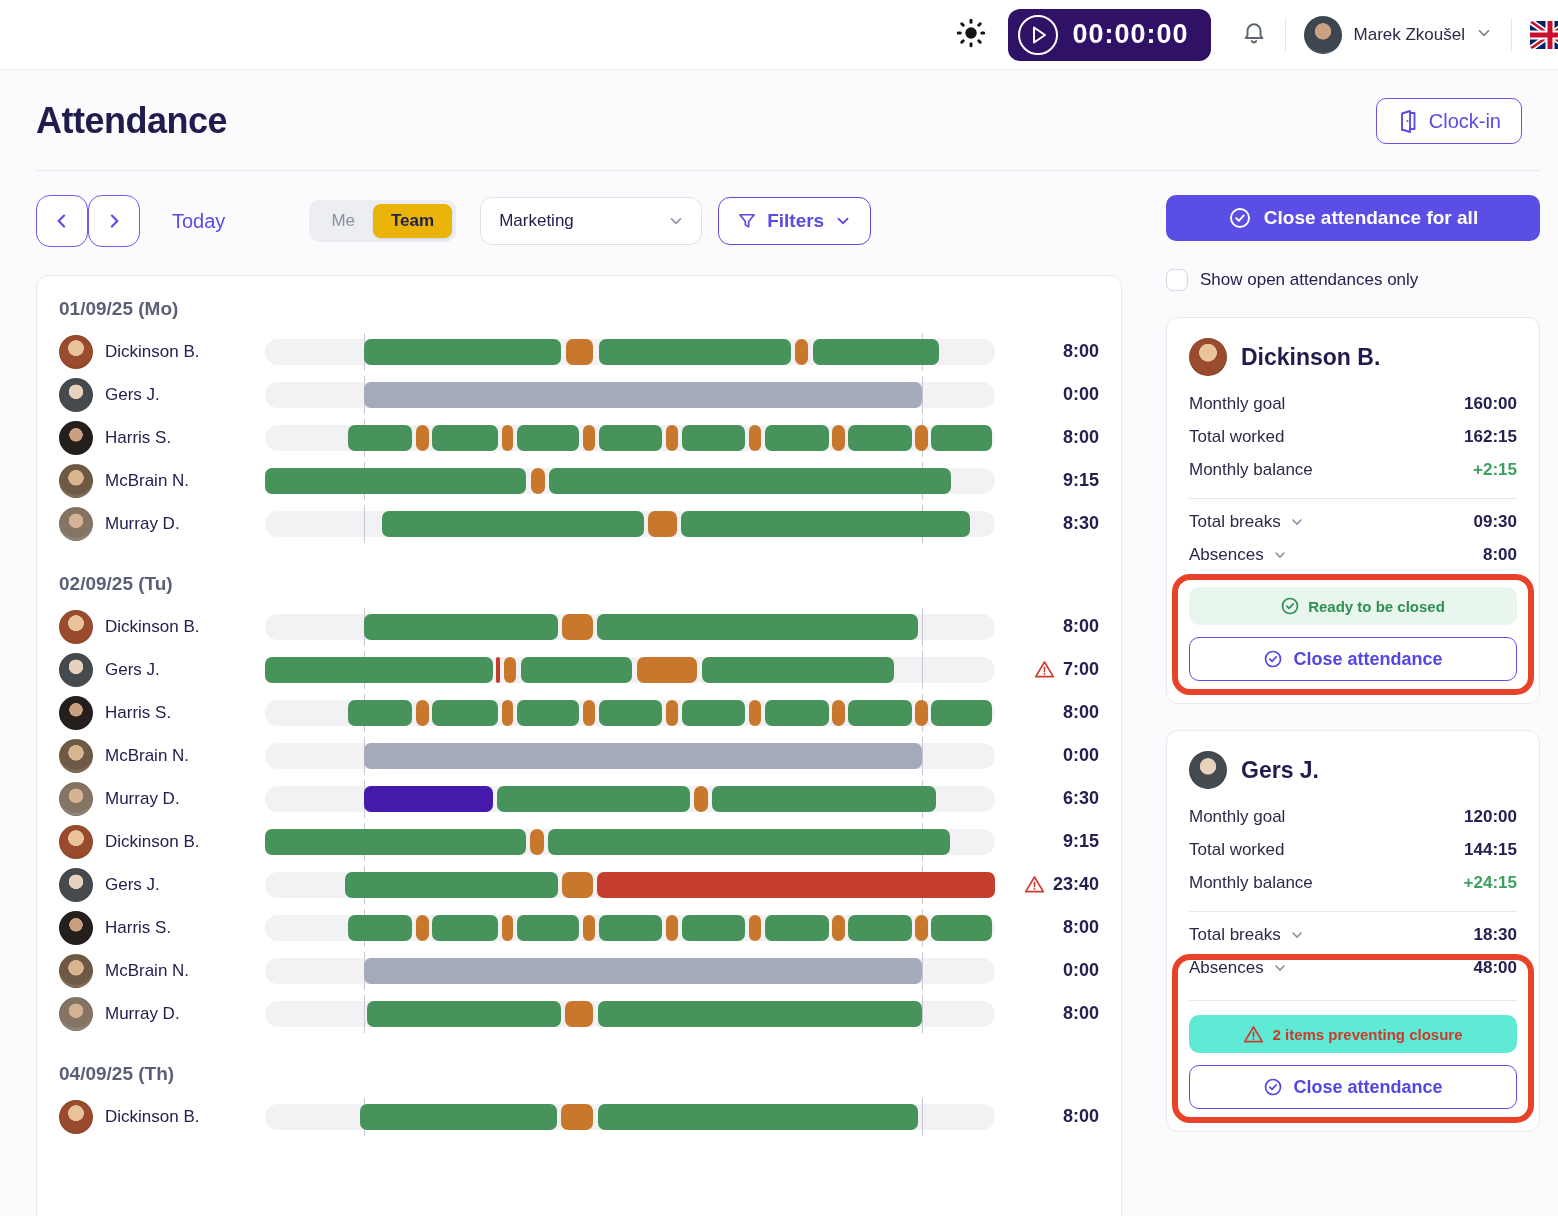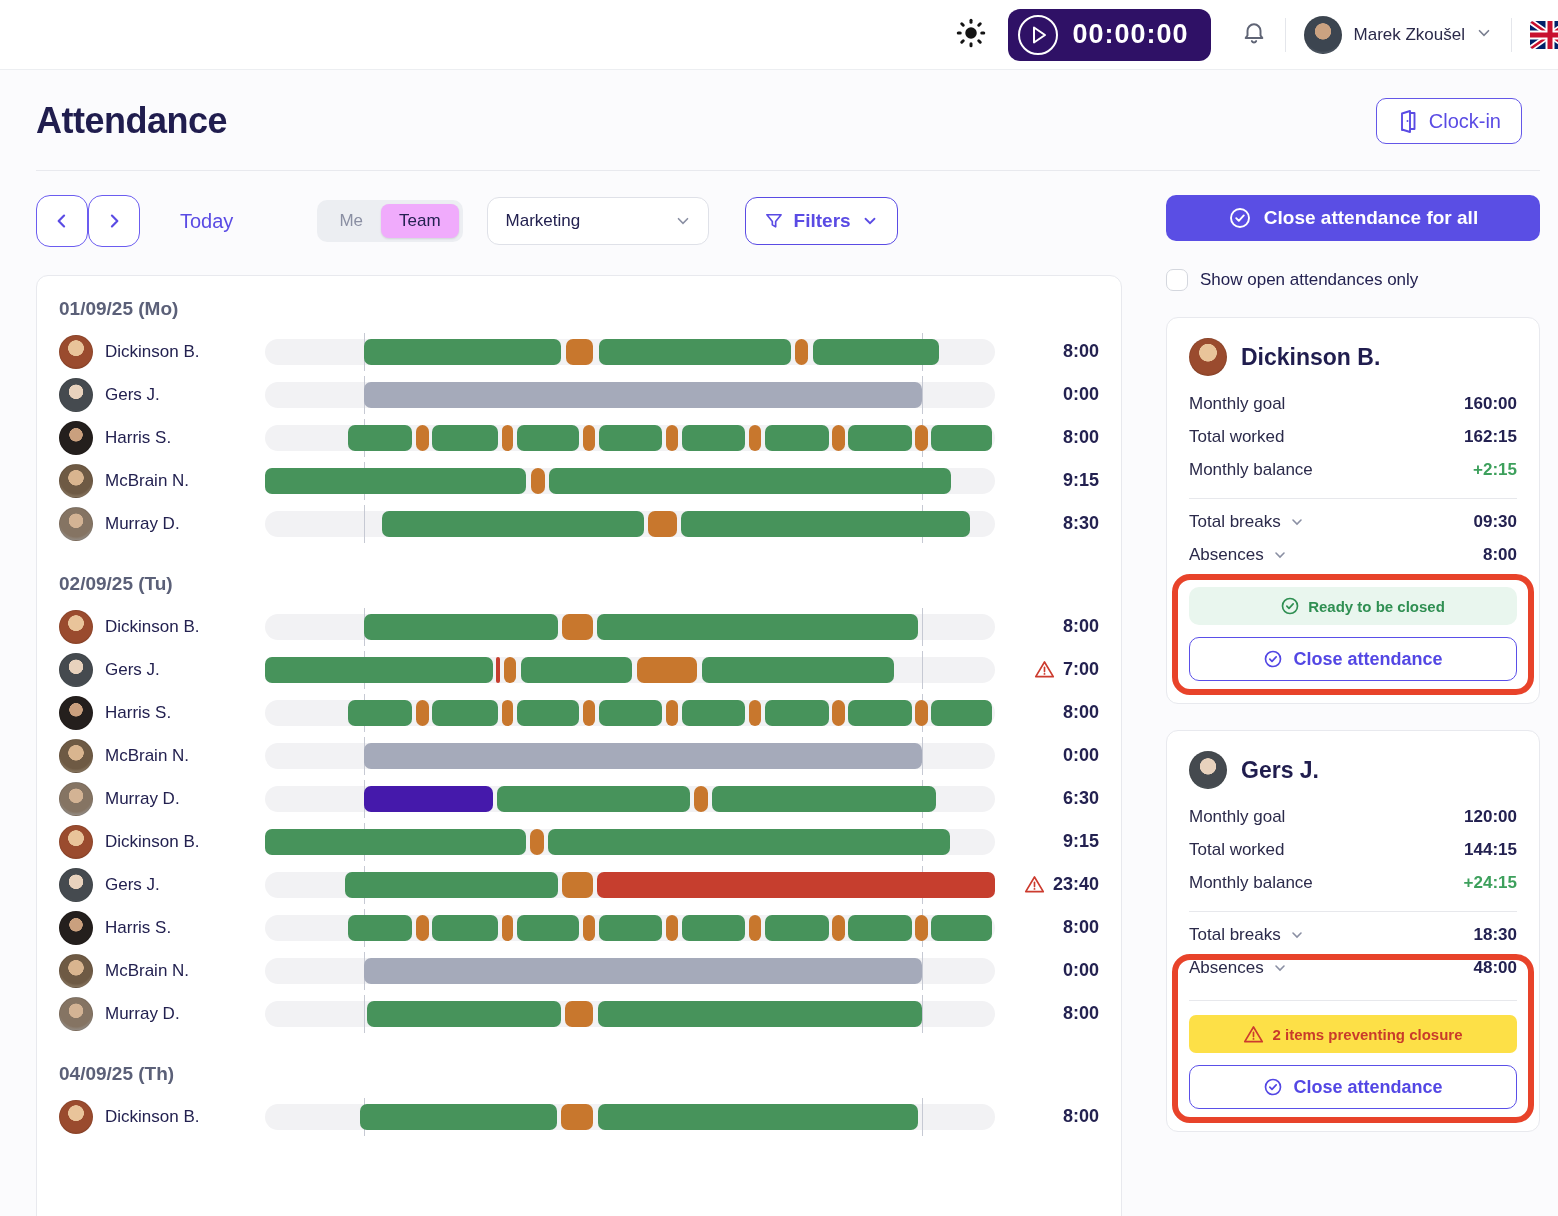--- a/index.html
+++ b/index.html
@@ -37,28 +37,28 @@
 
   .cols { display:flex; gap:44px; margin-top:24px; }
   .col-main { width:1086px; flex:none; }
   .col-side { width:374px; flex:none; }
 
   
   .toolbar { display:flex; align-items:center; }
   .nav-btn { width:52px; height:52px; border:1.6px solid #6b5cf0; background:#fff; border-radius:14px;
     display:flex; align-items:center; justify-content:center; cursor:pointer; }
   .month { font-size:25px; font-weight:800; color:#201d4e; margin:0 28px; }
-  .today { font-size:20px; color:#5a4be4; margin-left:40px; cursor:pointer; }
+  .today { font-size:20px; color:#5a4be4; margin-left:32px; cursor:pointer; }
   .seg-toggle { margin-left:84px; background:#eceef2; border-radius:10px; padding:4px; display:flex; }
   .seg-opt { font-size:17px; padding:7px 18px; border-radius:8px; color:#8a8fa3; cursor:pointer; }
-  .seg-opt.active { background:#f0abfc; color:#232150; font-weight:normal; box-shadow:0 1px 2px rgba(20,20,40,.12); }
+  .seg-opt.active { background:#eab308; color:#232150; font-weight:bold; box-shadow:0 1px 2px rgba(20,20,40,.12); }
   .dept-select { margin-left:24px; width:222px; height:48px; border:1px solid #dfe1e8; border-radius:12px;
     background:#fff; display:flex; align-items:center; justify-content:space-between; padding:0 16px 0 18px;
     font-size:17px; cursor:pointer; }
-  .filters-btn { margin-left:36px; height:48px; border:1.6px solid #5a4be4; border-radius:12px; background:#fff;
+  .filters-btn { margin-left:16px; height:48px; border:1.6px solid #5a4be4; border-radius:12px; background:#fff;
     color:#5a4be4; font-size:19px; font-weight:600; display:flex; align-items:center; gap:10px; padding:0 18px; cursor:pointer; }
 
   
   .tl-card { margin-top:28px; background:#fff; border:1px solid #e8e9ee; border-radius:12px;
     padding:20px 22px; min-height:960px; }
   .day-label { font-size:19px; font-weight:bold; color:#5b6078; margin:28px 0 10px; }
   .day-group:first-child .day-label { margin-top:2px; }
   .t-row { display:flex; align-items:center; height:43px; }
   .t-row .avatar { width:34px; height:34px; }
   .t-name { width:172px; padding-left:12px; font-size:17px; color:#232150; flex:none; }
@@ -85,21 +85,21 @@
   .p-name { font-size:23px; font-weight:800; color:#201d4e; }
   .stat-row { display:flex; align-items:center; justify-content:space-between; margin-top:13px; font-size:17px; }
   .stat-label { color:#2b2a4a; display:flex; align-items:center; gap:8px; }
   .stat-value { font-weight:bold; color:#232150; }
   .stat-value.pos { color:#3da05c; }
   .card-divider { height:1px; background:#e7e8ec; margin:18px 0 5px; }
   .footer-wrap { position:relative; margin-top:22px; }
   .status-badge { height:38px; border-radius:10px; display:flex; align-items:center; justify-content:center; gap:8px;
     font-size:15px; font-weight:bold; }
   .badge-ready { background:#e9f6ee; color:#2f8f52;padding-left:19px; }
-  .badge-blocked { background:#fde047; color:#c93b2b;border-radius:7px; }
+  .badge-blocked { background:#5eead4; color:#c93b2b; }
   .close-btn { margin-top:12px; width:100%; height:44px; background:#fff; border:1.5px solid #5a4fe8; border-radius:10px;
     color:#5347e4; font-size:18px; font-weight:600; display:flex; align-items:center; justify-content:center; gap:10px; cursor:pointer; }
   .red-ring { position:absolute; border:6px solid #e8432a; border-radius:18px; pointer-events:none; z-index:5;
     left:-17px; right:-17px; top:-13px; bottom:-14px; }
   .red-ring.tall { top:-46px; }
 
   .chev { display:inline-block; }
 </style>
 </head>
 <body>

